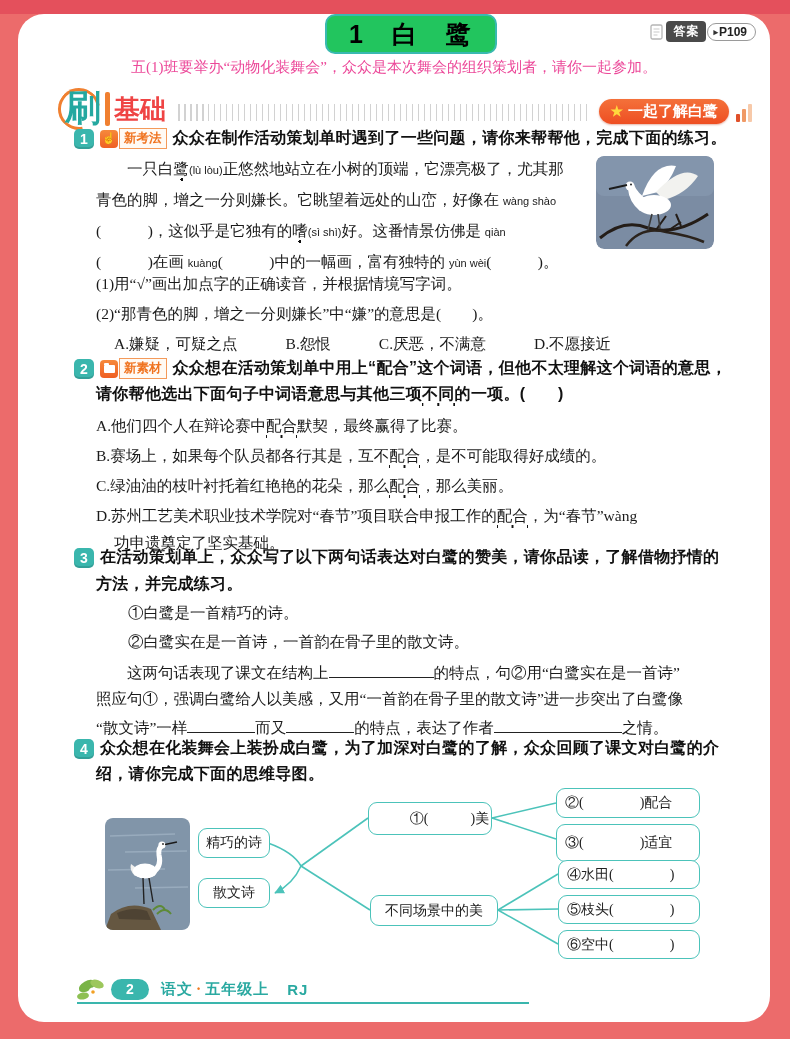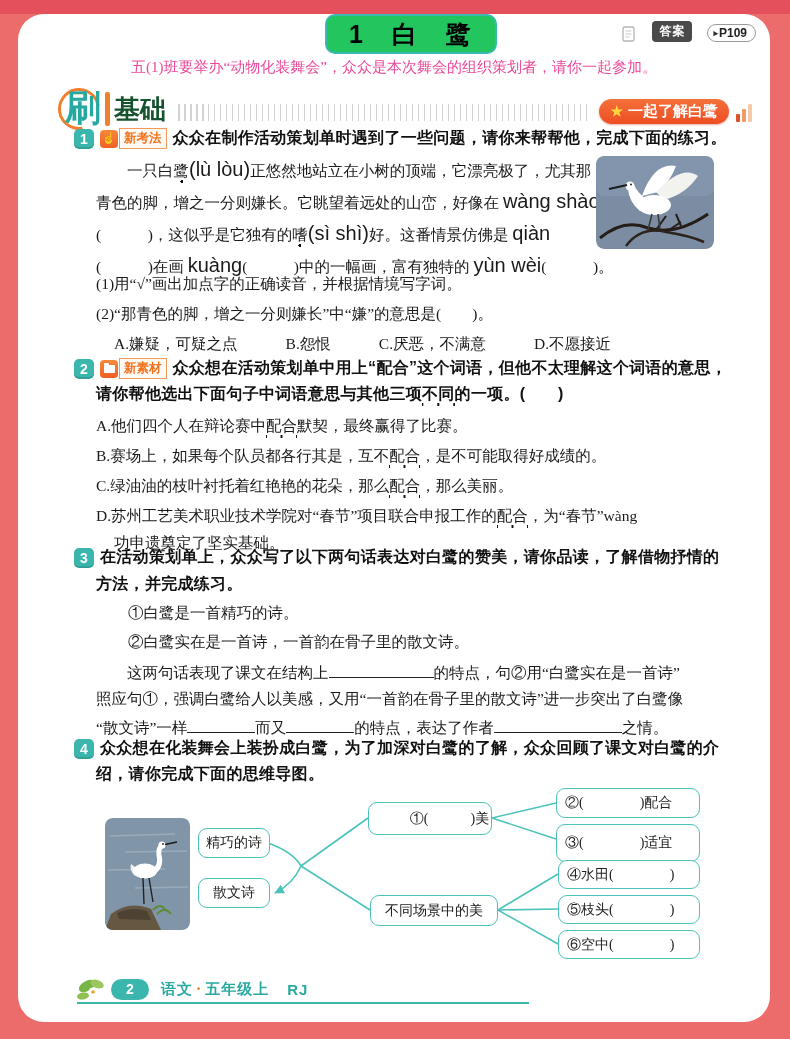--- a/index.html
+++ b/index.html
@@ -15,21 +15,21 @@
     position:absolute;left:18px;top:14px;width:752px;height:1008px;
     background:#ffffff;border-radius:26px;
   }
   
   .title-box{
     left:307px;top:0px;width:168px;height:36px;
     border:2.5px solid #39b9b0;border-radius:10px;background:#22c55e;
     display:flex;align-items:center;justify-content:center;
     font-weight:bold;font-size:25px;letter-spacing:2px;color:#000;
   }
-  .answer-badge{right:14px;top:7px;display:flex;align-items:flex-end;gap:16px;}
+  .answer-badge{right:14px;top:7px;display:flex;align-items:center;gap:2px;}
   .ans-label{
     background:#4a4a4a;color:#fff;font-size:12px;font-weight:bold;
     padding:2px 7px;border-radius:4px;letter-spacing:1px;
   }
   .ans-page{
     border:1.5px solid #9a9a9a;border-radius:10px;background:#fff;
     font-size:12px;font-weight:bold;color:#222;padding:1px 8px 1px 5px;
     margin-left:-1px;display:flex;align-items:center;gap:1px;
   }
   .ans-arrow{font-size:9px;color:#333;}
@@ -42,21 +42,21 @@
   .brush-logo{position:relative;width:52px;height:50px;flex:0 0 auto;}
   .brush-ring{
     position:absolute;left:0px;top:4px;width:36px;height:36px;border-radius:50%;
     border:3px solid #f08030;border-right-color:transparent;transform:rotate(35deg);
   }
   .brush-char{
     position:absolute;left:7px;top:3px;
     font-weight:bold;font-size:36px;color:#24a8a0;line-height:42px;
   }
   .brush-bar{position:absolute;right:0px;top:8px;width:5px;height:34px;background:#f08030;border-radius:2px;}
-  .section-label{font-weight:bold;font-size:26px;color:#14532d;margin-left:4px;flex:0 0 auto;}
+  .section-label{font-weight:bold;font-size:26px;color:#ef4444;margin-left:4px;flex:0 0 auto;}
   .ticks{
     flex:1 1 auto;height:17px;margin:6px 10px 0 12px;
     background:repeating-linear-gradient(90deg,#d2d2d2 0 1.5px,transparent 1.5px 6px);
   }
   .goal-badge{
     flex:0 0 auto;margin-top:4px;
     background:linear-gradient(#f4713a,#ee4e22);color:#fff;
     border-radius:14px;padding:3px 11px;font-weight:bold;font-size:15px;
     display:flex;align-items:center;gap:5px;box-shadow:0 1px 2px rgba(180,40,0,.35);
   }
@@ -80,21 +80,21 @@
   }
   .folder-glyph{position:relative;width:11px;height:8px;background:#fff;border-radius:1px;}
   .folder-glyph::before{content:"";position:absolute;top:-2px;left:0;width:5px;height:2px;background:#fff;border-radius:1px 1px 0 0;}
   .tag-label{
     border:1px solid #f49a5a;color:#f0731f;background:#fffaf4;
     font-size:12.5px;font-weight:bold;padding:1px 4px;margin-left:1px;
   }
   .stem{font-weight:bold;font-size:16px;letter-spacing:.3px;color:#111;}
   .line{white-space:nowrap;}
   .serif{font-family:"Liberation Serif",serif;font-size:15.5px;color:#1a1a1a;}
-  .py{font-family:"Liberation Sans",sans-serif;font-size:20px;}
+  .py{font-family:"Liberation Sans",sans-serif;font-size:11px;}
   .dots{
     background-image:radial-gradient(circle,#111 1.3px,transparent 1.45px);
     background-size:1em 5px;background-repeat:repeat-x;background-position:center bottom;
     padding-bottom:5px;
   }
   .blank{display:inline-block;border-bottom:1.2px solid #222;height:1em;vertical-align:baseline;}
   .opts-row{display:flex;gap:48px;}
   
   .photo{border-radius:8px;overflow:hidden;display:block;}
   

